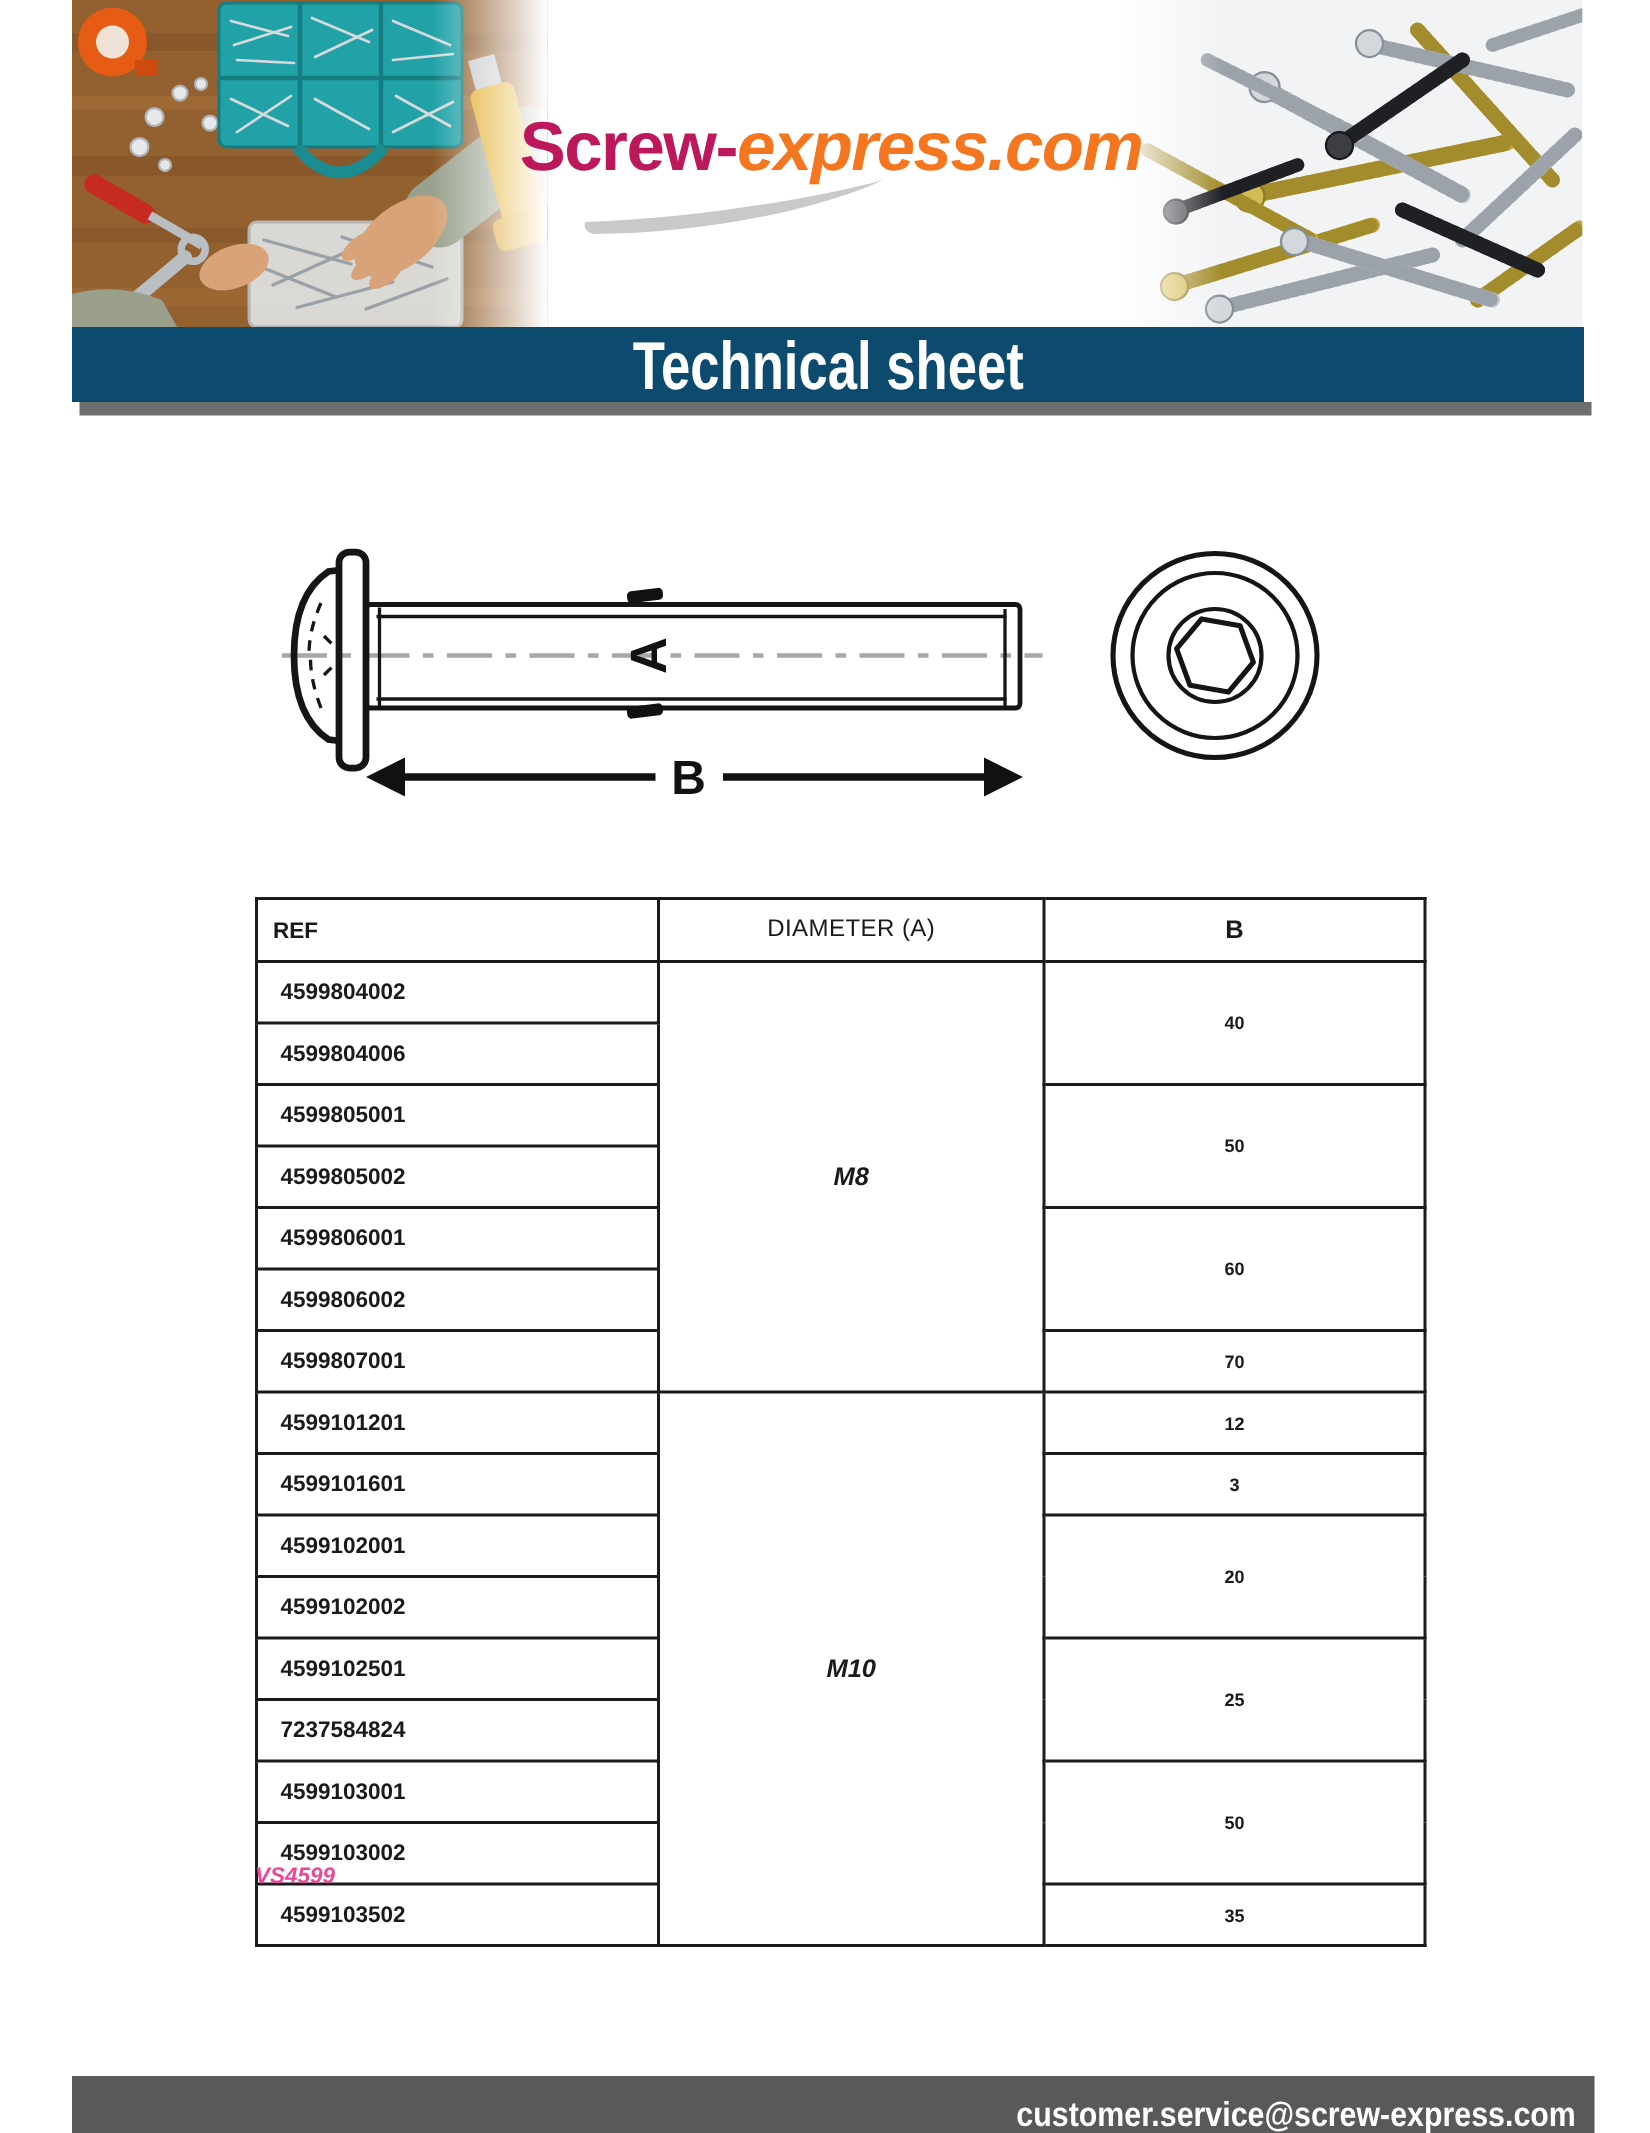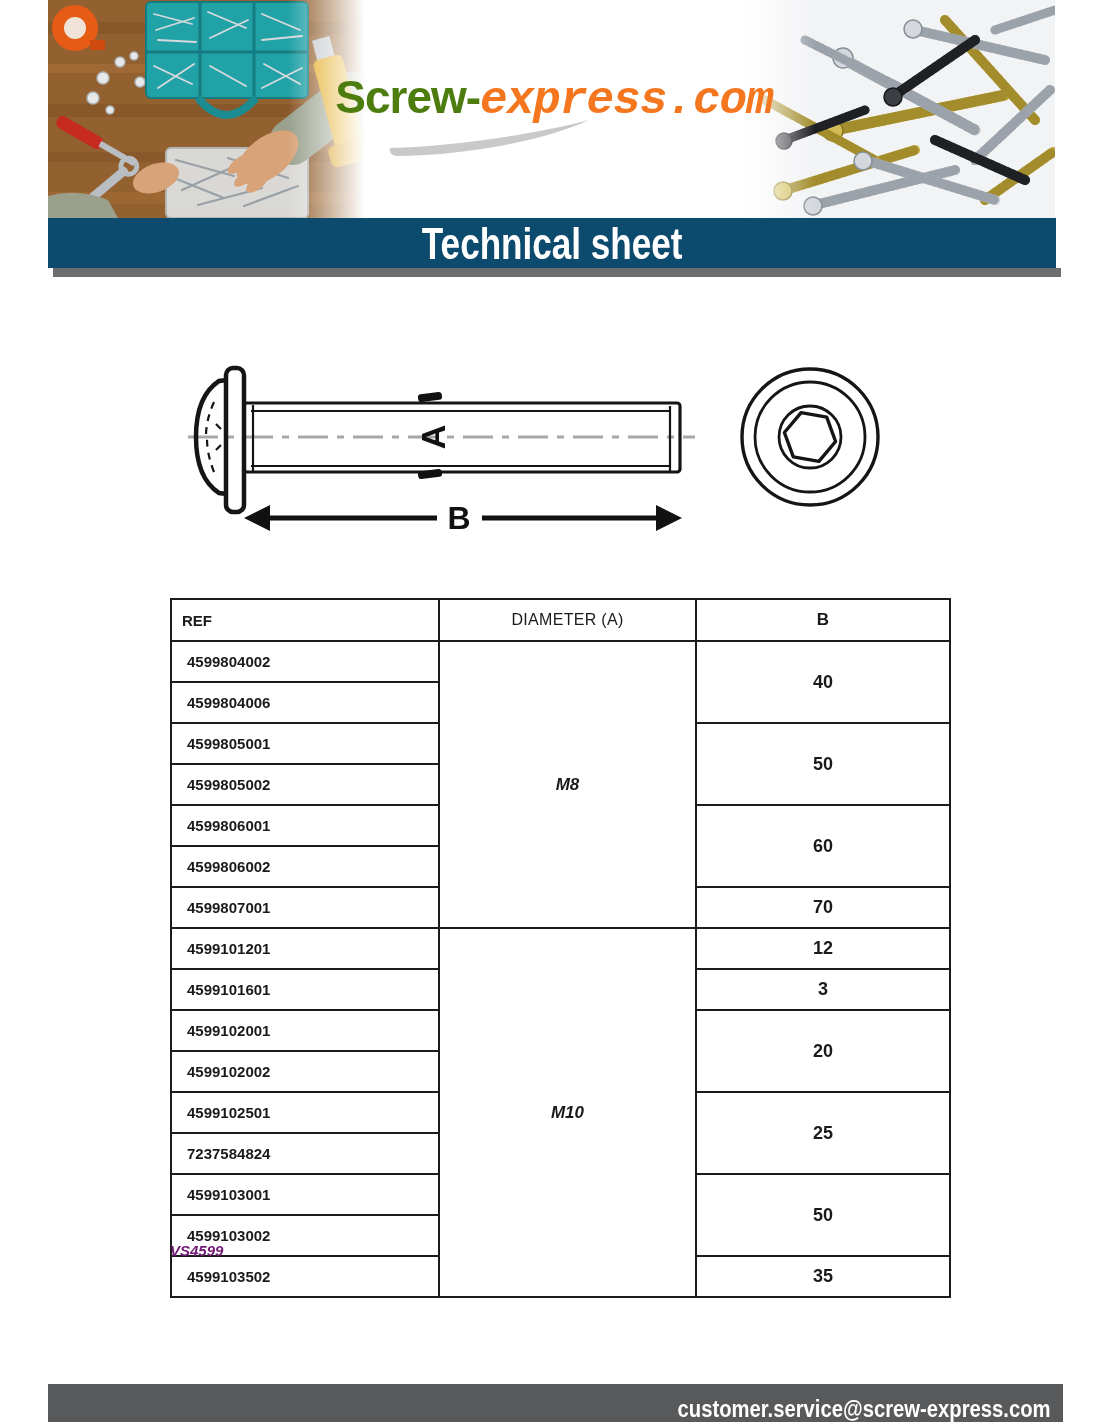--- a/index.html
+++ b/index.html
@@ -7,22 +7,22 @@
         font-family:"Liberation Sans",sans-serif;}
 
   
   .photo{position:absolute;top:0;height:218px;overflow:hidden;}
   .photo svg{display:block;}
   .photo-left{left:48px;width:317px;}
   .photo-right{left:745px;width:310px;}
 
   .logo{position:absolute;left:334px;top:70px;width:440px;text-align:center;white-space:nowrap;}
   .logo-line{font-size:46px;font-weight:bold;letter-spacing:-1px;}
-  .logo-part1{color:#4d7c0f;}
-  .logo-part2{color:#f4761f;font-style:italic;font-family:Liberation Mono, monospace;}
+  .logo-part1{color:#be185d;}
+  .logo-part2{color:#f4761f;font-style:italic;}
   .swoosh{position:absolute;left:386px;top:116px;}
 
   
   .banner{position:absolute;left:48px;top:218px;width:1008px;height:50px;background:#0c4a6e;
           display:flex;align-items:center;justify-content:center;}
   .banner h1{margin:0;color:#fff;font-size:45px;font-weight:bold;letter-spacing:0px;
              transform:scaleX(0.78);transform-origin:center;line-height:1;}
   .banner-strip{position:absolute;left:53px;top:268px;width:1008px;height:9px;background:#6c6e70;}
 
   
@@ -30,26 +30,26 @@
 
   
   table.spec{position:absolute;left:170px;top:598px;width:758px;border-collapse:collapse;
              table-layout:fixed;}
   table.spec th,table.spec td{border:2px solid #1b1b1b;color:#1a1a1a;}
   th.h-ref{width:255px;text-align:left;padding-left:10px;font-size:15px;font-weight:bold;height:38px;}
   th.h-dia{width:253px;text-align:center;font-size:16px;font-weight:normal;letter-spacing:.3px;}
   th.h-b{width:250px;text-align:center;font-size:17px;font-weight:bold;}
   td.ref{height:37px;padding-left:15px;font-size:15px;font-weight:bold;text-align:left;}
   td.dia{text-align:center;font-size:17px;font-weight:bold;font-style:italic;}
-  td.bval{text-align:center;font-size:18px;font-weight:bold;
+  td.bval{text-align:center;font-size:12px;font-weight:bold;
           border-top-width:3px;border-bottom-width:3px;}
 
   
   .doc-code{position:absolute;left:170px;top:1242px;font-size:15px;font-weight:bold;
-            font-style:italic;color:#701a75;}
+            font-style:italic;color:#ec4899;}
   .footer-bar{position:absolute;left:48px;top:1384px;width:1015px;height:51px;background:#58595b;
               display:flex;align-items:center;justify-content:flex-end;}
   .footer-bar span{color:#fff;font-size:23px;font-weight:bold;padding-right:14px;
                    transform:scaleX(0.88);transform-origin:right center;letter-spacing:0;}
 </style>
 </head>
 <body>
 
 <div class="page">
 

